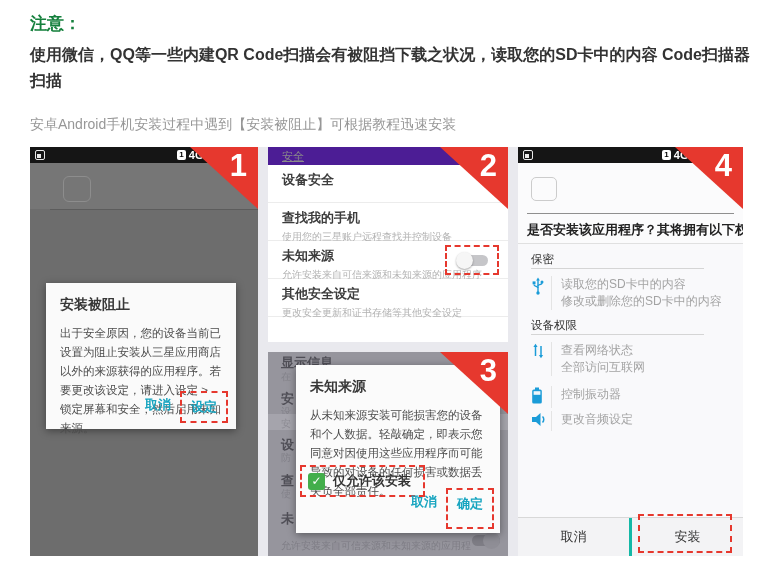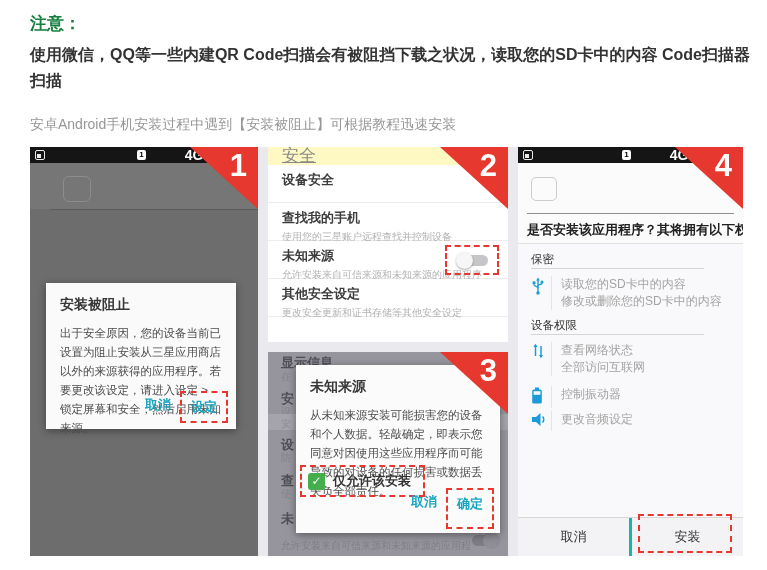--- a/index.html
+++ b/index.html
@@ -28,40 +28,40 @@
                 font-weight:bold; z-index:7; line-height:1.1; }
 
   
   .statusbar { position:absolute; left:0; top:0; right:0; height:16px; background:#151515;
                display:flex; align-items:center; padding:0 5px; color:#fff; }
   .sb-appicon { width:10px; height:10px; border:1px solid #e9e9e9; border-radius:2px; position:relative; }
   .sb-appicon i { position:absolute; left:1px; bottom:1px; width:4px; height:4px; background:#e9e9e9; }
   .sb-right { margin-left:auto; margin-right:22px; display:flex; align-items:center; gap:3px; }
   .sb-sim { background:#fff; color:#000; font-size:8px; font-weight:bold; line-height:10px;
             padding:0 2px; border-radius:2px; }
-  .sb-net { font-size:14px; font-weight:bold; letter-spacing:0;margin-left:36px; }
+  .sb-net { font-size:11px; font-weight:bold; letter-spacing:0; }
   .sb-sig { width:0; height:0; border-bottom:9px solid #f2f2f2; border-left:9px solid transparent; }
   .sb-time { font-size:9px; }
 
   
   .p1-top { position:absolute; left:0; top:16px; right:0; height:46px; background:#767676; }
   .p1-line { position:absolute; left:20px; top:62px; right:0; height:1px; background:#5c5c5c; }
   .appbox { position:absolute; border:1px solid #8d8d8d; border-radius:6px; }
   .p1 .appbox { left:33px; top:29px; width:28px; height:26px; }
 
   .dialog { position:absolute; background:#fafafa; box-shadow:0 2px 8px rgba(0,0,0,.4); z-index:3; }
   .d1 { left:16px; top:136px; width:190px; height:146px; padding:13px 14px; }
   .dlg-title { font-size:14px; font-weight:bold; color:#383838; }
   .dlg-body { margin-top:10px; font-size:11.5px; color:#4c4c4c; line-height:19px; word-break:break-all; }
   .dlg-btns { position:absolute; right:8px; bottom:6px; display:flex; align-items:flex-start; }
   .tbtn { color:#18a5c0; font-size:13px; font-weight:bold; padding:5px 9px; white-space:nowrap; }
   .dashed { border:2px dashed #e6382e; }
 
   
-  .p2-header { height:18px; background:#fef9c3; color:#8a8a8a; font-size:17px;
+  .p2-header { height:18px; background:#4c1d95; color:#8a8a8a; font-size:11px;
                line-height:18px; padding-left:14px;text-decoration:underline; }
   .p2-row { position:relative; height:38px; padding:6px 14px 0; border-bottom:1px solid #ececec; background:#fff; }
   .p2-row:last-of-type { border-bottom:none; }
   .row-title { font-size:13px; font-weight:bold; color:#3d3d3d; white-space:nowrap; }
   .row-sub { font-size:10px; color:#b2b2b2; margin-top:3px; white-space:nowrap; overflow:hidden; }
   .hl-toggle { position:absolute; right:9px; top:4px; width:54px; height:30px;
                border:2px dashed #e6382e; display:flex; align-items:center; justify-content:center; }
   .toggle { position:relative; width:32px; height:17px; }
   .toggle .pill { position:absolute; right:0; top:3px; width:28px; height:11px; border-radius:6px; background:#c6c6c9; }
   .toggle .knob { position:absolute; left:0; top:0; width:17px; height:17px; border-radius:50%;

